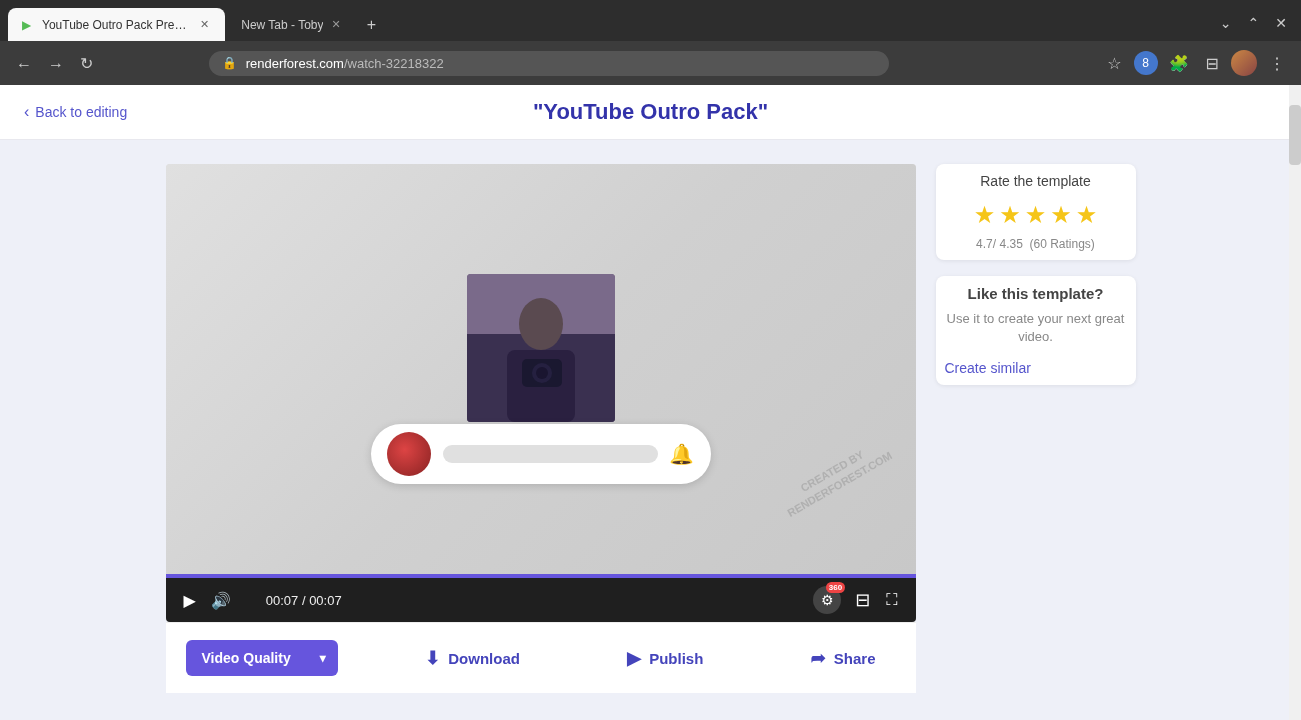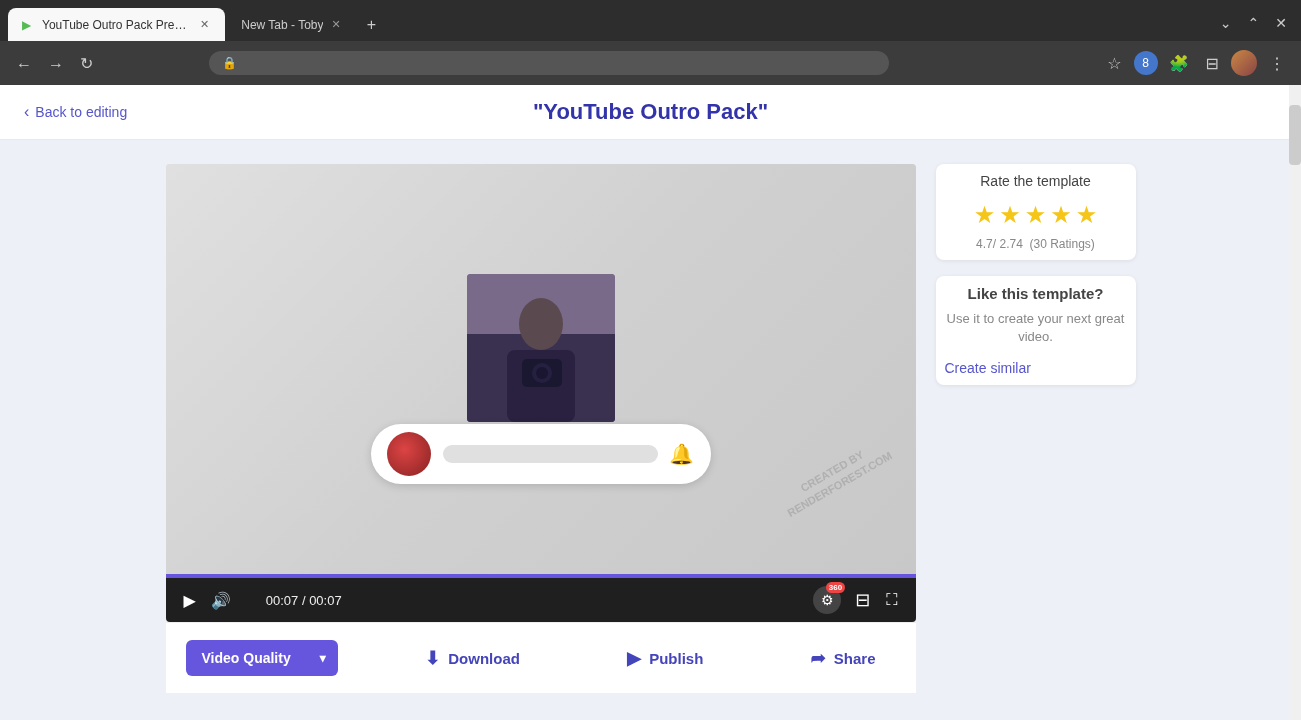--- a/index.html
+++ b/index.html
@@ -107,20 +107,23 @@
       <button class="win-btn">✕</button>
     </div>
   </div>
 
   <div class="address-bar">
     <button class="nav-btn">←</button>
     <button class="nav-btn">→</button>
     <button class="nav-btn">↻</button>
     <div class="url-box">
       <span class="url-lock">🔒</span>
+      <span class="url-text">
+        <span class="url-highlight">renderforest.com</span><span style="color:#bbb;">/watch-32218322</span>
+      </span>
     </div>
     <div class="toolbar-icons">
       <button class="toolbar-icon">☆</button>
       <button class="toolbar-icon" style="background:#4477cc;color:white;border-radius:50%;width:24px;height:24px;font-size:12px;display:flex;align-items:center;justify-content:center;">8</button>
       <button class="toolbar-icon">🧩</button>
       <button class="toolbar-icon">⊟</button>
       <button class="toolbar-icon" style="width:26px;height:26px;border-radius:50%;background:linear-gradient(135deg,#c84,#844);display:inline-block;"></button>
       <button class="toolbar-icon">⋮</button>
     </div>
   </div>
@@ -224,21 +227,21 @@
       <div class="sidebar-card">
         <div class="rate-title">Rate the template</div>
         <div class="stars">
           <span class="star filled">★</span>
           <span class="star filled">★</span>
           <span class="star filled">★</span>
           <span class="star filled">★</span>
           <span class="star half">★</span>
         </div>
         <div class="rating-text">
-          <span>4.7</span>/ <span>2.74</span>&nbsp;&nbsp;<span>(30 Ratings)</span>
+          <span>4.7</span>/ <span>4.35</span>&nbsp;&nbsp;<span>(60 Ratings)</span>
         </div>
       </div>
 
       <div class="sidebar-card">
         <div class="like-title">Like this template?</div>
         <div class="like-subtitle">Use it to create your next great video.</div>
         <a class="create-similar-link">Create similar</a>
       </div>
     </div>
 

